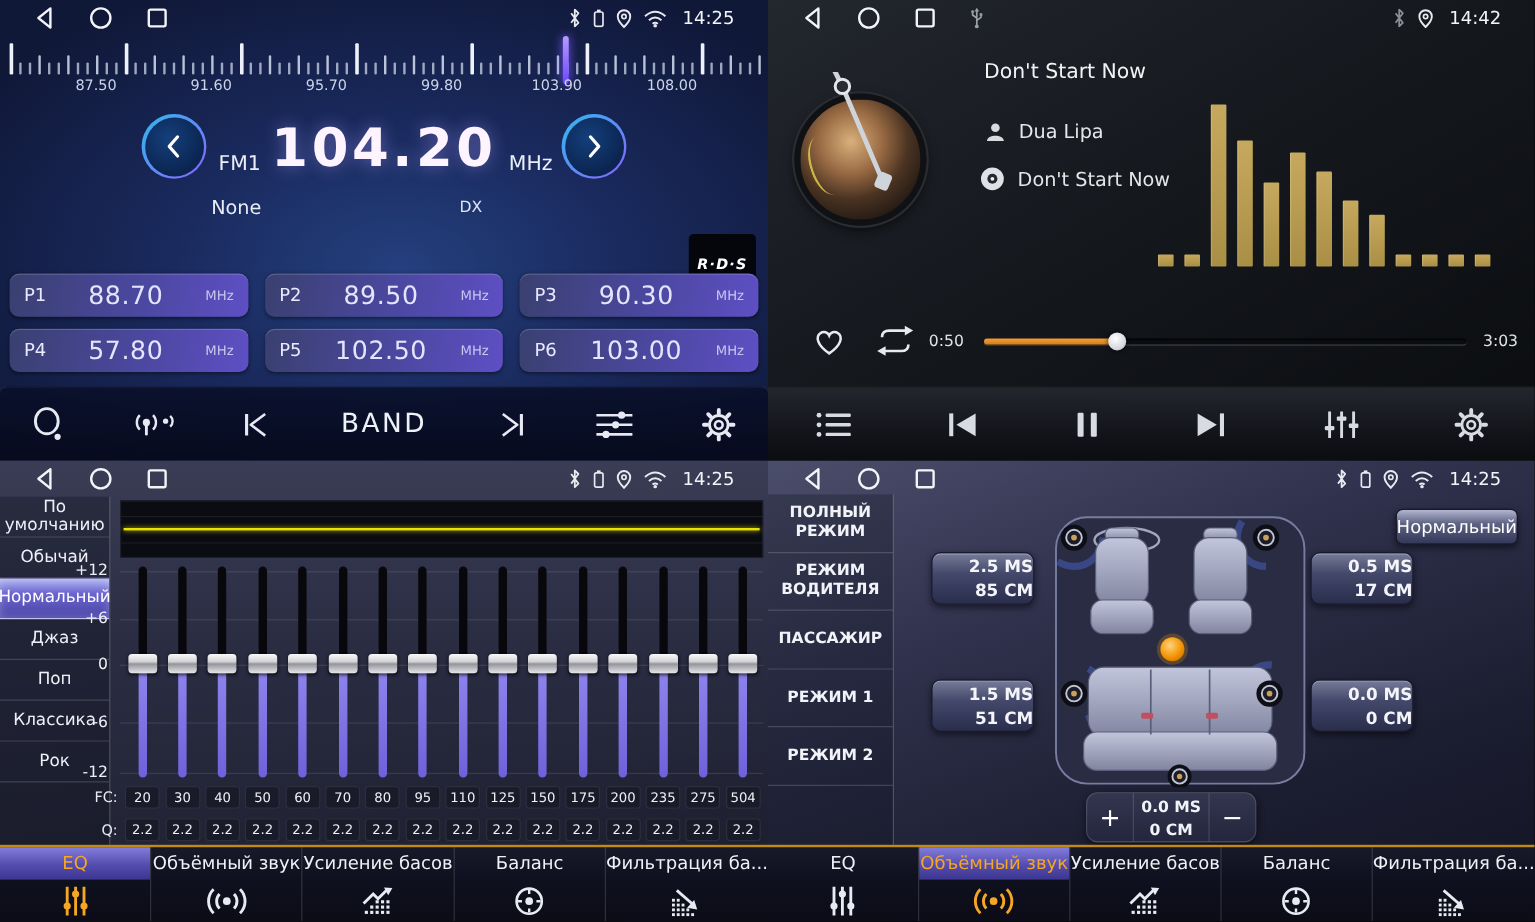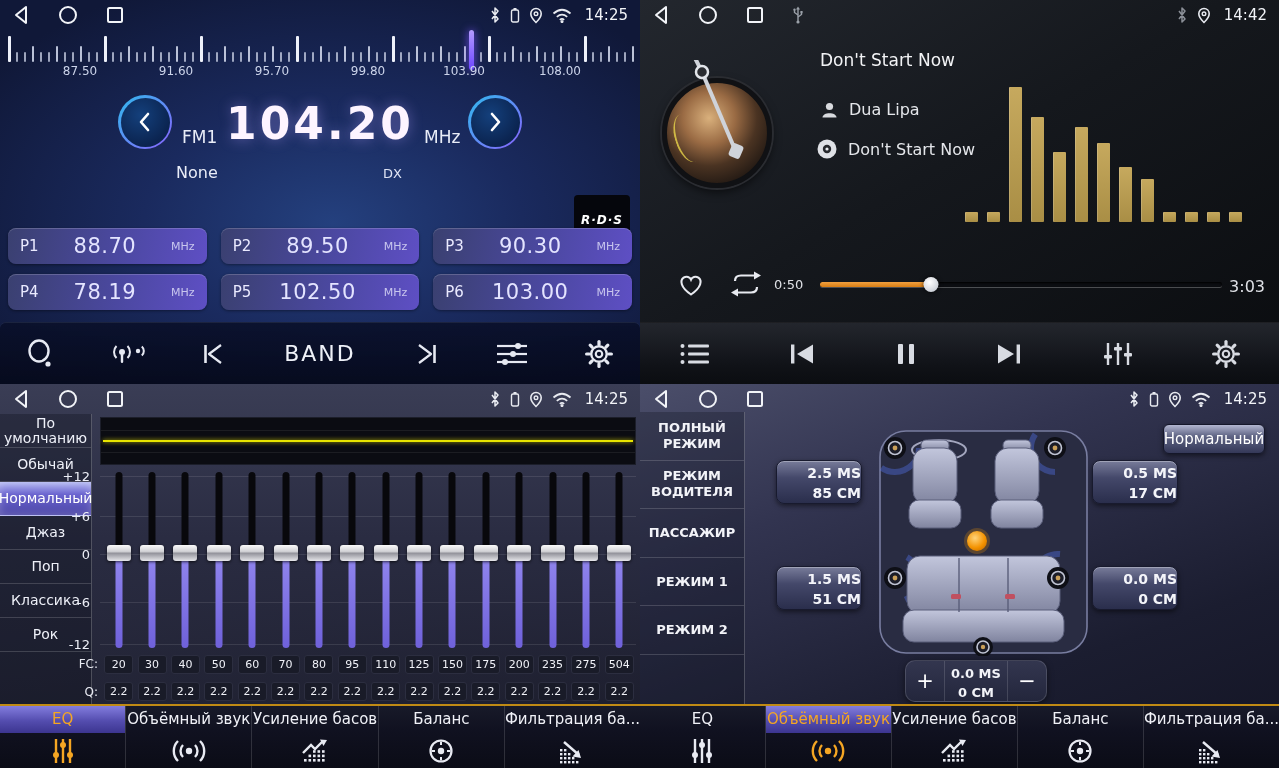--- a/index.html
+++ b/index.html
@@ -13,21 +13,21 @@
     background: linear-gradient(150deg,#23272e 0%, #15181d 45%, #0a0c0f 100%);
   }
   #q-eq { left:0; top:384px; width:640px; height:384px;
     background: linear-gradient(180deg,#3a3d55 0%, #2a2c42 40%, #16172388 100%), linear-gradient(135deg,#34374e 0%, #191a28 100%);
   }
   #q-sf { left:640px; top:384px; width:639px; height:384px;
     background: linear-gradient(160deg,#4b4e6a 0%, #323450 30%, #1b1d30 70%, #131424 100%);
   }
 
   
-  .sb { position:absolute; left:0; right:0; top:0; height:30px; display:flex; align-items:center; padding:0 12px; z-index:5; }
+  .sb { position:absolute; left:0; right:0; top:0; height:30px; display:flex; align-items:center; padding:0 28px; z-index:5; }
   .sb .navs { display:flex; align-items:center; gap:28px; }
   .sb .spacer { flex:1; }
   .sb .stats { display:flex; align-items:center; gap:9px; }
   .sb .time { color:#f2f4f8; font-size:15px; margin-left:4px; }
   .nav-ic, .st-ic { display:inline-flex; align-items:center; }
 
   
   .scale { position:absolute; left:8px; right:8px; top:34px; height:46px; }
   .ticks { position:absolute; left:0; right:0; top:0; height:28px; }
   .tick { position:absolute; bottom:0; width:2px; height:10px; background:#cdd4e8; opacity:.75; border-radius:1px; }
@@ -85,21 +85,21 @@
   #artist-row { top:100px; } #album-row { left:176px; top:138px; }
   .visualizer { position:absolute; right:22px; top:84px; width:292px; height:138px;
     display:flex; align-items:flex-end; gap:9px; }
   .vbar { width:13px; background:linear-gradient(180deg,#c6a95e,#a98e45); border-radius:1px;
     box-shadow:inset 1px 0 0 rgba(255,255,255,.18); }
 
   .progress-row { position:absolute; left:0; right:0; top:268px; height:36px; }
   .heart-btn { position:absolute; left:36px; top:4px; cursor:pointer; }
   .repeat-btn { position:absolute; left:88px; top:2px; cursor:pointer; }
   .t-elapsed { position:absolute; left:134px; top:9px; color:#dfe1e6; font-size:13px; }
-  .t-duration{ position:absolute; right:14px; top:9px; color:#dfe1e6; font-size:16px;margin-left:44px; }
+  .t-duration{ position:absolute; right:14px; top:9px; color:#dfe1e6; font-size:13px;margin-left:44px; }
   .seek { position:absolute; left:180px; width:402px; top:14px; height:5px; border-radius:3px;
     background:#0b0d11; box-shadow:0 1px 0 rgba(255,255,255,.25), inset 0 1px 2px #000; cursor:pointer; }
   .seek .fill { position:absolute; left:0; top:0; bottom:0; border-radius:3px; background:linear-gradient(180deg,#f0a040,#d87d12); }
   .seek .thumb { position:absolute; top:-5px; width:15px; height:15px; border-radius:50%;
     background:radial-gradient(circle at 40% 35%, #fff, #cfd3da 70%, #9aa0aa); transform:translateX(-50%);
     box-shadow:0 0 4px rgba(0,0,0,.8); }
 
   .player-toolbar { position:absolute; left:0; right:0; bottom:0; height:62px;
     background:linear-gradient(180deg,#23262d, #101217 70%, #0b0d11);
     border-top:1px solid rgba(255,255,255,.08);
@@ -360,21 +360,21 @@
           <span class="pfrq">89.50</span>
           <span class="punit">MHz</span>
         </div>
       <div class="preset">
           <span class="pid">P3</span>
           <span class="pfrq">90.30</span>
           <span class="punit">MHz</span>
         </div>
       <div class="preset">
           <span class="pid">P4</span>
-          <span class="pfrq">78.19</span>
+          <span class="pfrq">57.80</span>
           <span class="punit">MHz</span>
         </div>
       <div class="preset">
           <span class="pid">P5</span>
           <span class="pfrq">102.50</span>
           <span class="punit">MHz</span>
         </div>
       <div class="preset">
           <span class="pid">P6</span>
           <span class="pfrq">103.00</span>

